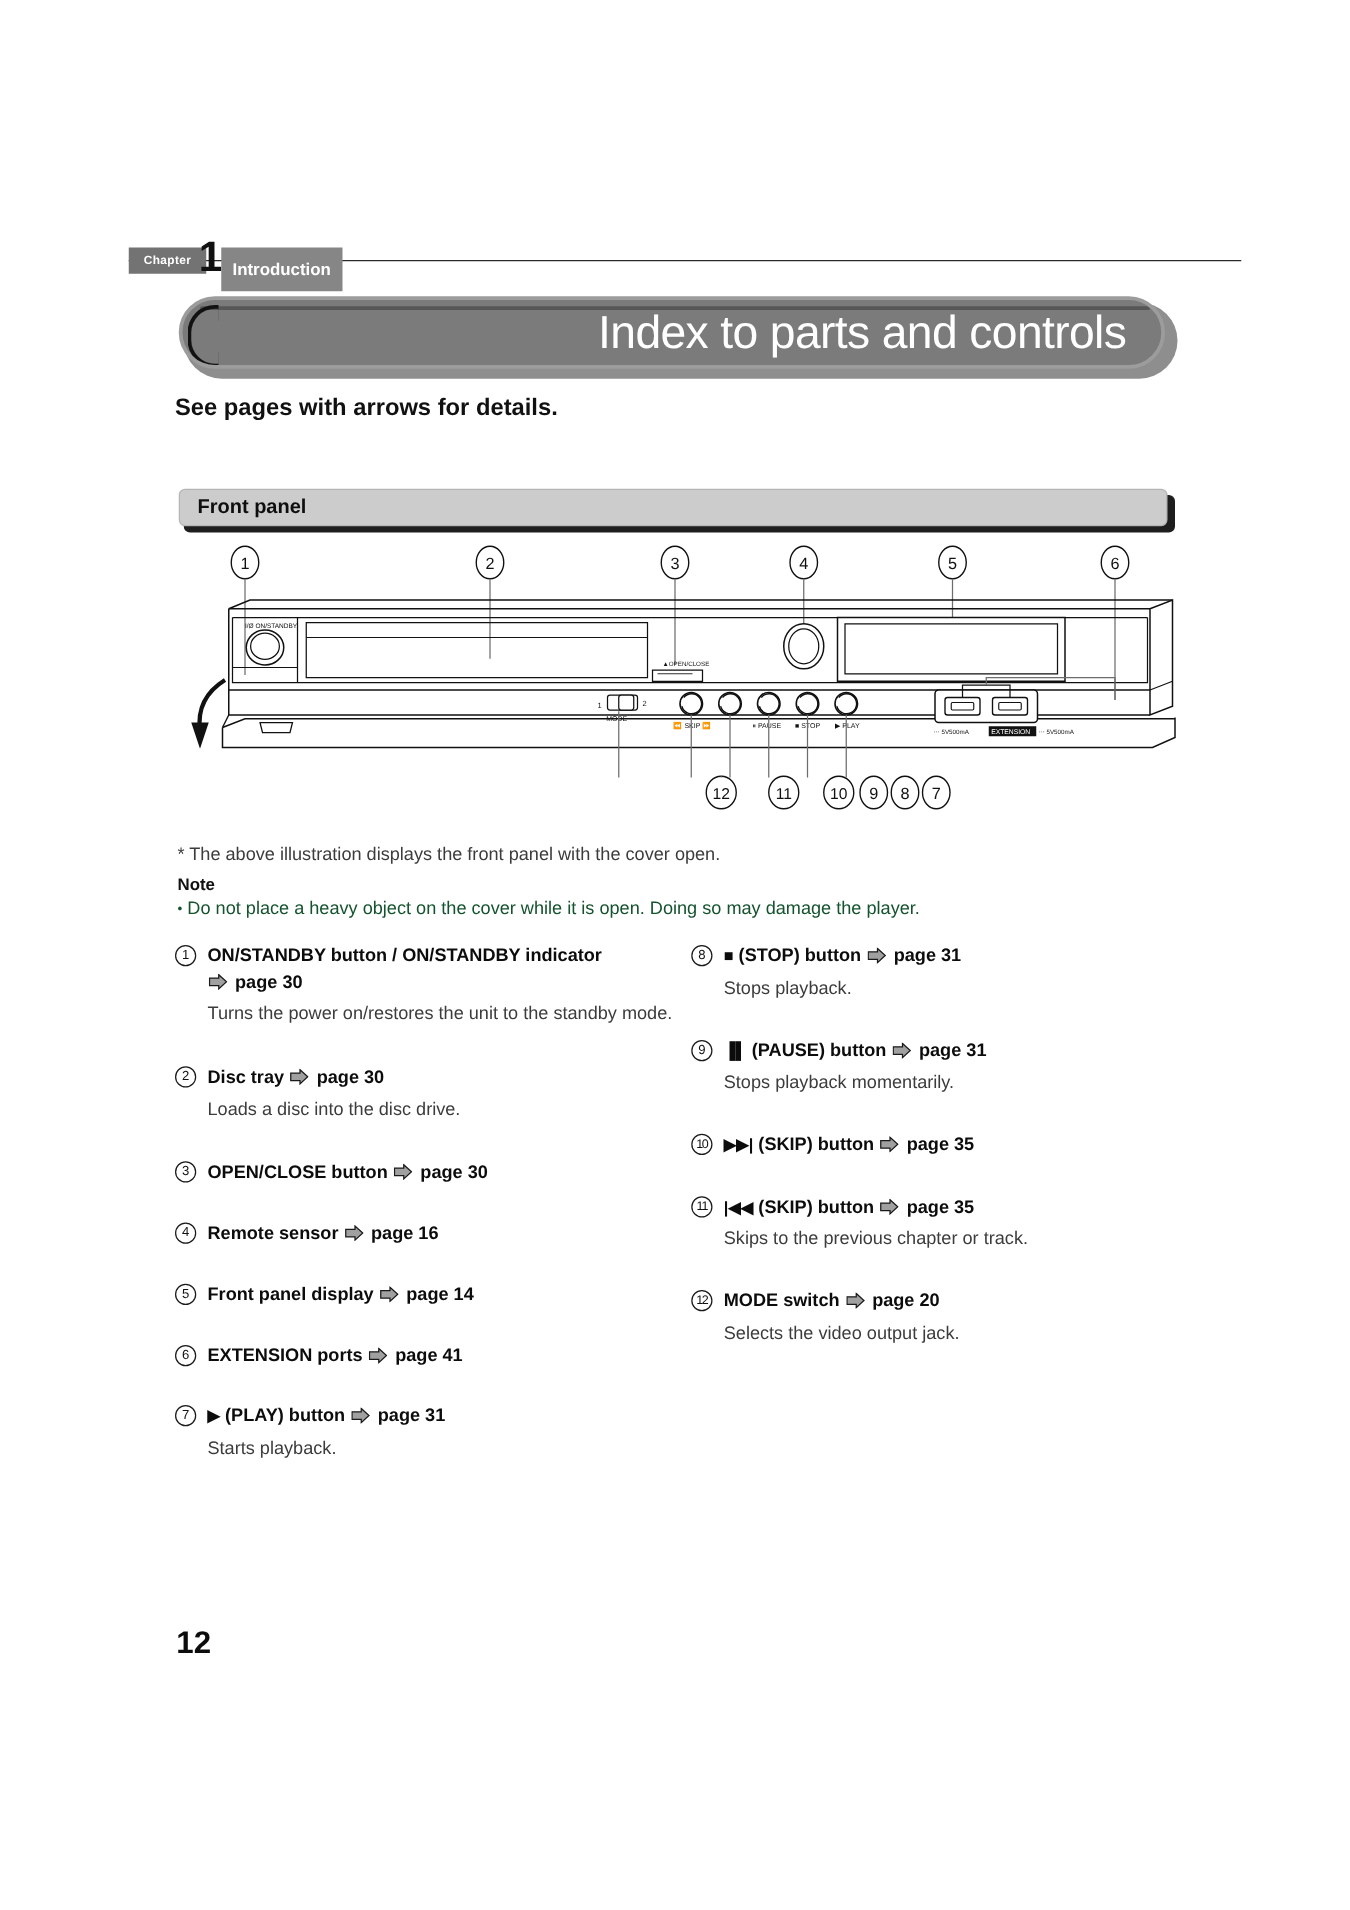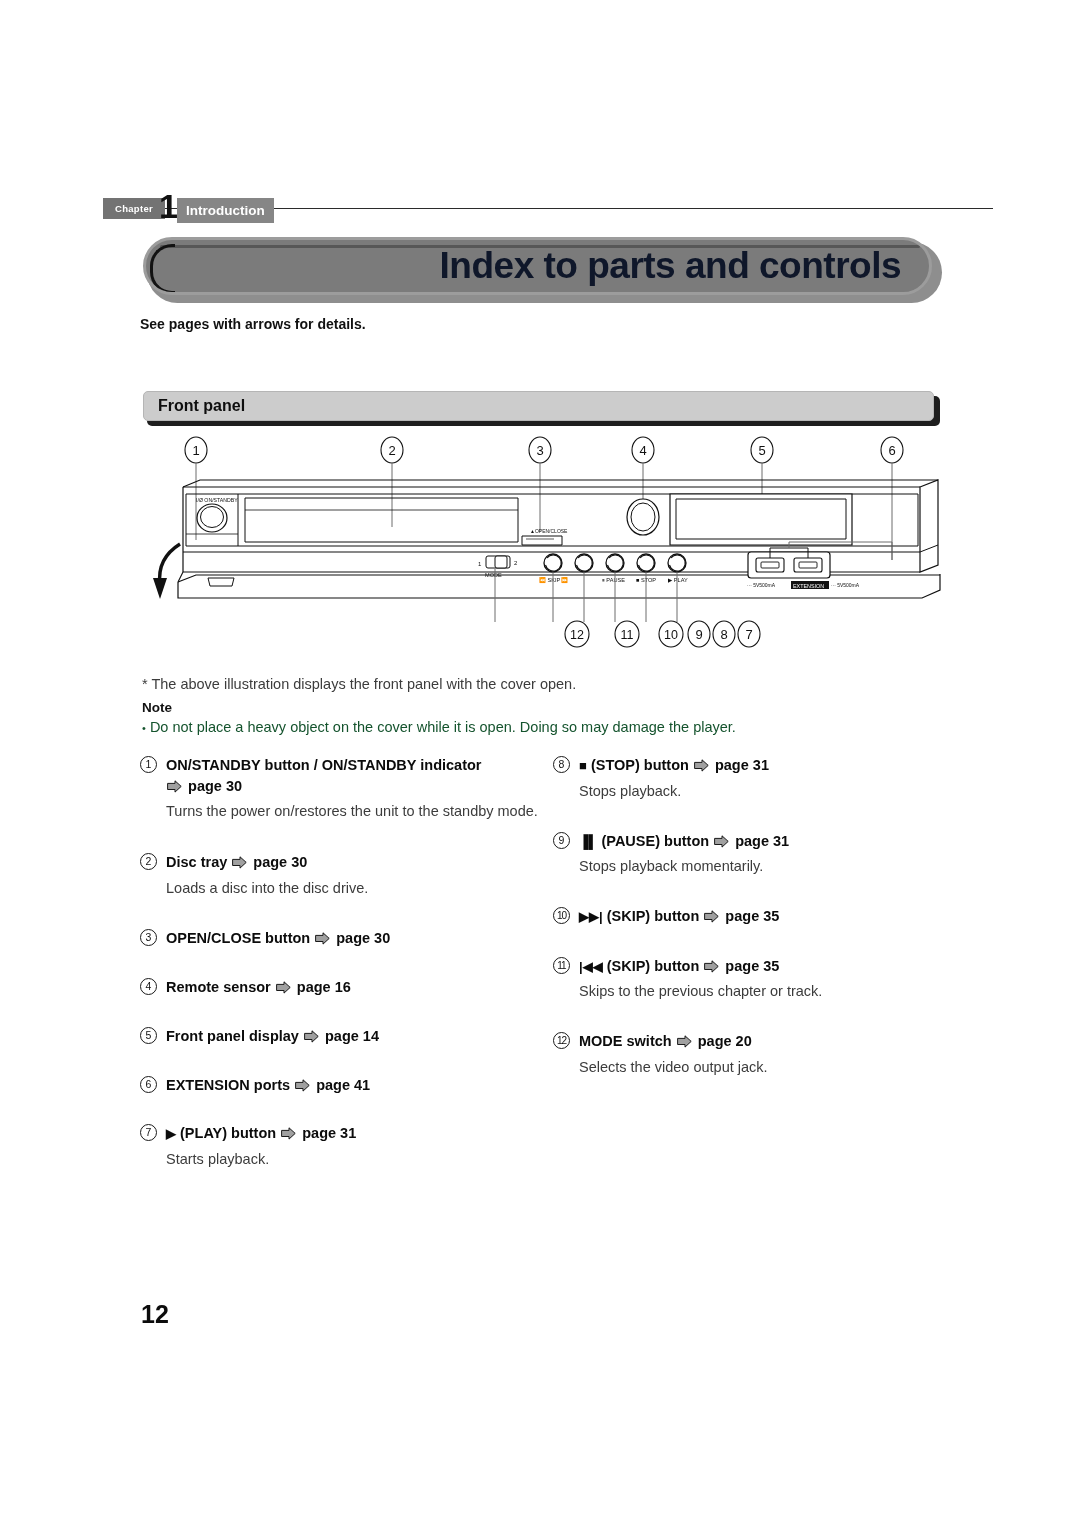--- a/index.html
+++ b/index.html
@@ -54,21 +54,21 @@
     font-size: 34px;
     font-weight: bold;
     color: #111111;
     line-height: 1;
     font-family: "Liberation Sans", sans-serif;
   }
   .chapter-title {
     position: absolute;
     left: 74px;
     top: 0;
-    height: 25px;
+    height: 35px;
     padding: 0 9px 0 9px;
     background: #868686;
     color: #ffffff;
     font-size: 13.5px;
     font-weight: bold;
     display: flex;
     align-items: center;
   }
 
   
@@ -113,32 +113,32 @@
     border-left: 3px solid #121212;
     border-top: 3px solid #121212;
     border-bottom: 3px solid #121212;
     border-radius: 22px 0 0 22px;
   }
   .title-text {
     position: absolute;
     right: 28px;
     top: 50%;
     transform: translateY(-50%);
-    color: #0f172a;
+    color: #ffffff;
     font-size: 37px;
-    font-weight: bold;
+    font-weight: normal;
     letter-spacing: -.5px;
     white-space: nowrap;
   }
 
   .see-pages {
     position: absolute;
     left: 140px;
     top: 316px;
-    font-size: 14px;
+    font-size: 19px;
     font-weight: bold;
     color: #111111;
   }
 
   
   .section-bar-wrap {
     position: absolute;
     left: 143px;
     top: 391px;
     width: 857px;

